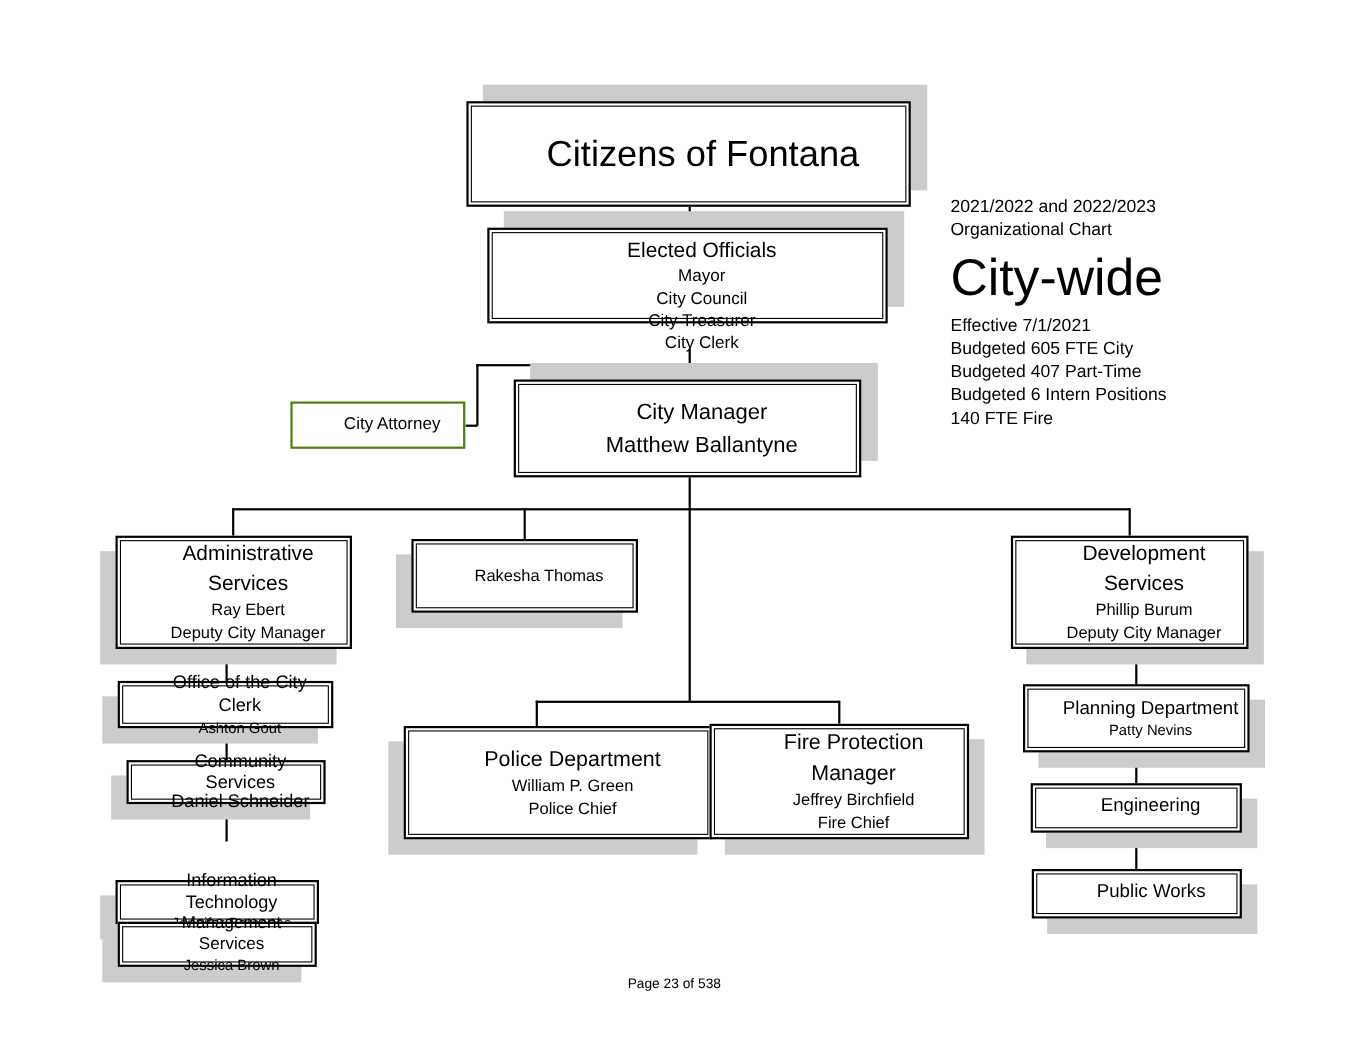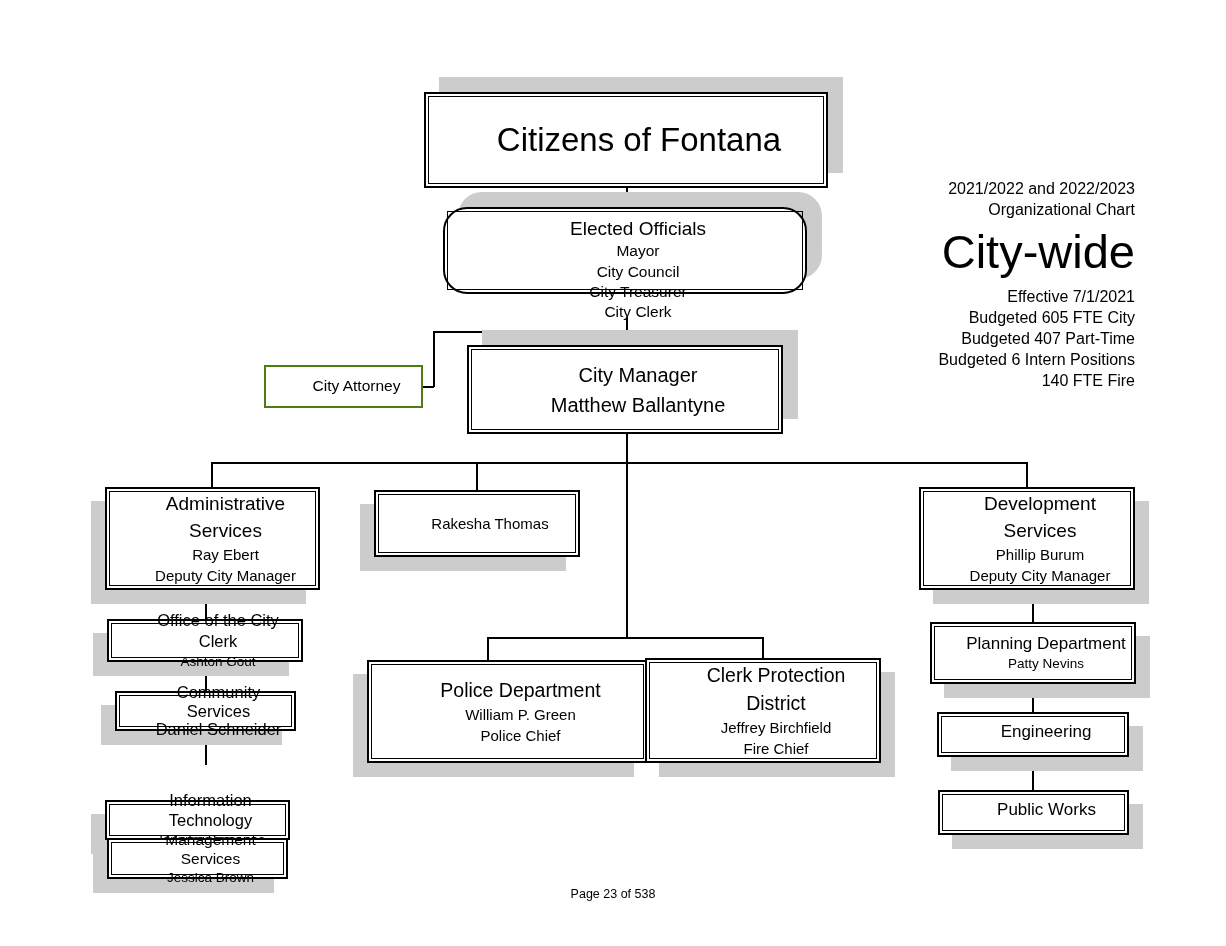--- a/index.html
+++ b/index.html
@@ -28,21 +28,21 @@
   .t-xl{font-size:33px;}
   .t-lg{font-size:19px;}
   .t-lg2{font-size:20px;line-height:1.5;}
   .t-md{font-size:16.5px;}
   .t-md2{font-size:15.5px;}
   .t-sm{font-size:15px;line-height:1.4;}
   .t-xs{font-size:13.5px;line-height:1.35;}
   .wrap{width:100%;}
   
   .info{
-    position:absolute;left:840px;top:178px;width:295px;text-align:right;
+    position:absolute;left:864px;top:178px;width:295px;text-align:left;
   }
   .info .sub{font-size:16px;line-height:1.32;}
   .info .big{font-size:47px;line-height:1.1;margin:6px 0 8px 0;letter-spacing:0px;}
   .info .det{font-size:16px;line-height:1.32;}
   
   .footer{
     position:absolute;left:0;right:0;top:887px;text-align:center;font-size:12.5px;
   }
 </style>
 </head>
@@ -76,21 +76,21 @@
   <div class="vline" style="left:1032px;top:590px;height:32px;"></div>
   <div class="vline" style="left:1032px;top:684px;height:28px;"></div>
   <div class="vline" style="left:1032px;top:757px;height:33px;"></div>
 
   <div class="node sh-tr" style="left:424px;top:92px;width:404px;height:96px;">
     <div class="inner">
       <div class="t-xl wrap">Citizens of Fontana</div>
     </div>
   </div>
 
-  <div class="node sh-tr" style="left:443px;top:207px;width:364px;height:87px;border-radius:24px;">
+  <div class="node sh-tr" style="left:443px;top:207px;width:364px;height:87px;">
     <div class="inner top">
       <div class="t-lg wrap">Elected Officials</div>
       <div class="t-md2 wrap">Mayor</div>
       <div class="t-md2 wrap">City Council</div>
       <div class="t-md2 wrap">City Treasurer</div>
       <div class="t-md2 wrap">City Clerk</div>
     </div>
   </div>
 
   <div class="node single" style="left:264px;top:365px;width:159px;height:43px;">
@@ -159,21 +159,21 @@
   <div class="node sh-bl" style="left:367px;top:660px;width:281px;height:103px;">
     <div class="inner">
       <div class="t-lg wrap" style="font-size:19.5px;line-height:1.42;">Police Department</div>
       <div class="t-sm wrap">William P. Green</div>
       <div class="t-sm wrap">Police Chief</div>
     </div>
   </div>
 
   <div class="node sh-br" style="left:645px;top:658px;width:236px;height:105px;">
     <div class="inner">
-      <div class="t-lg wrap" style="font-size:19.5px;line-height:1.42;width:80%;">Clerk Protection District</div>
+      <div class="t-lg wrap" style="font-size:19.5px;line-height:1.42;width:80%;">Fire Protection Manager</div>
       <div class="t-sm wrap">Jeffrey Birchfield</div>
       <div class="t-sm wrap">Fire Chief</div>
     </div>
   </div>
 
   <div class="node sh-br" style="left:930px;top:622px;width:206px;height:62px;">
     <div class="inner">
       <div class="wrap" style="font-size:17px;">Planning Department</div>
       <div class="t-xs wrap">Patty Nevins</div>
     </div>

